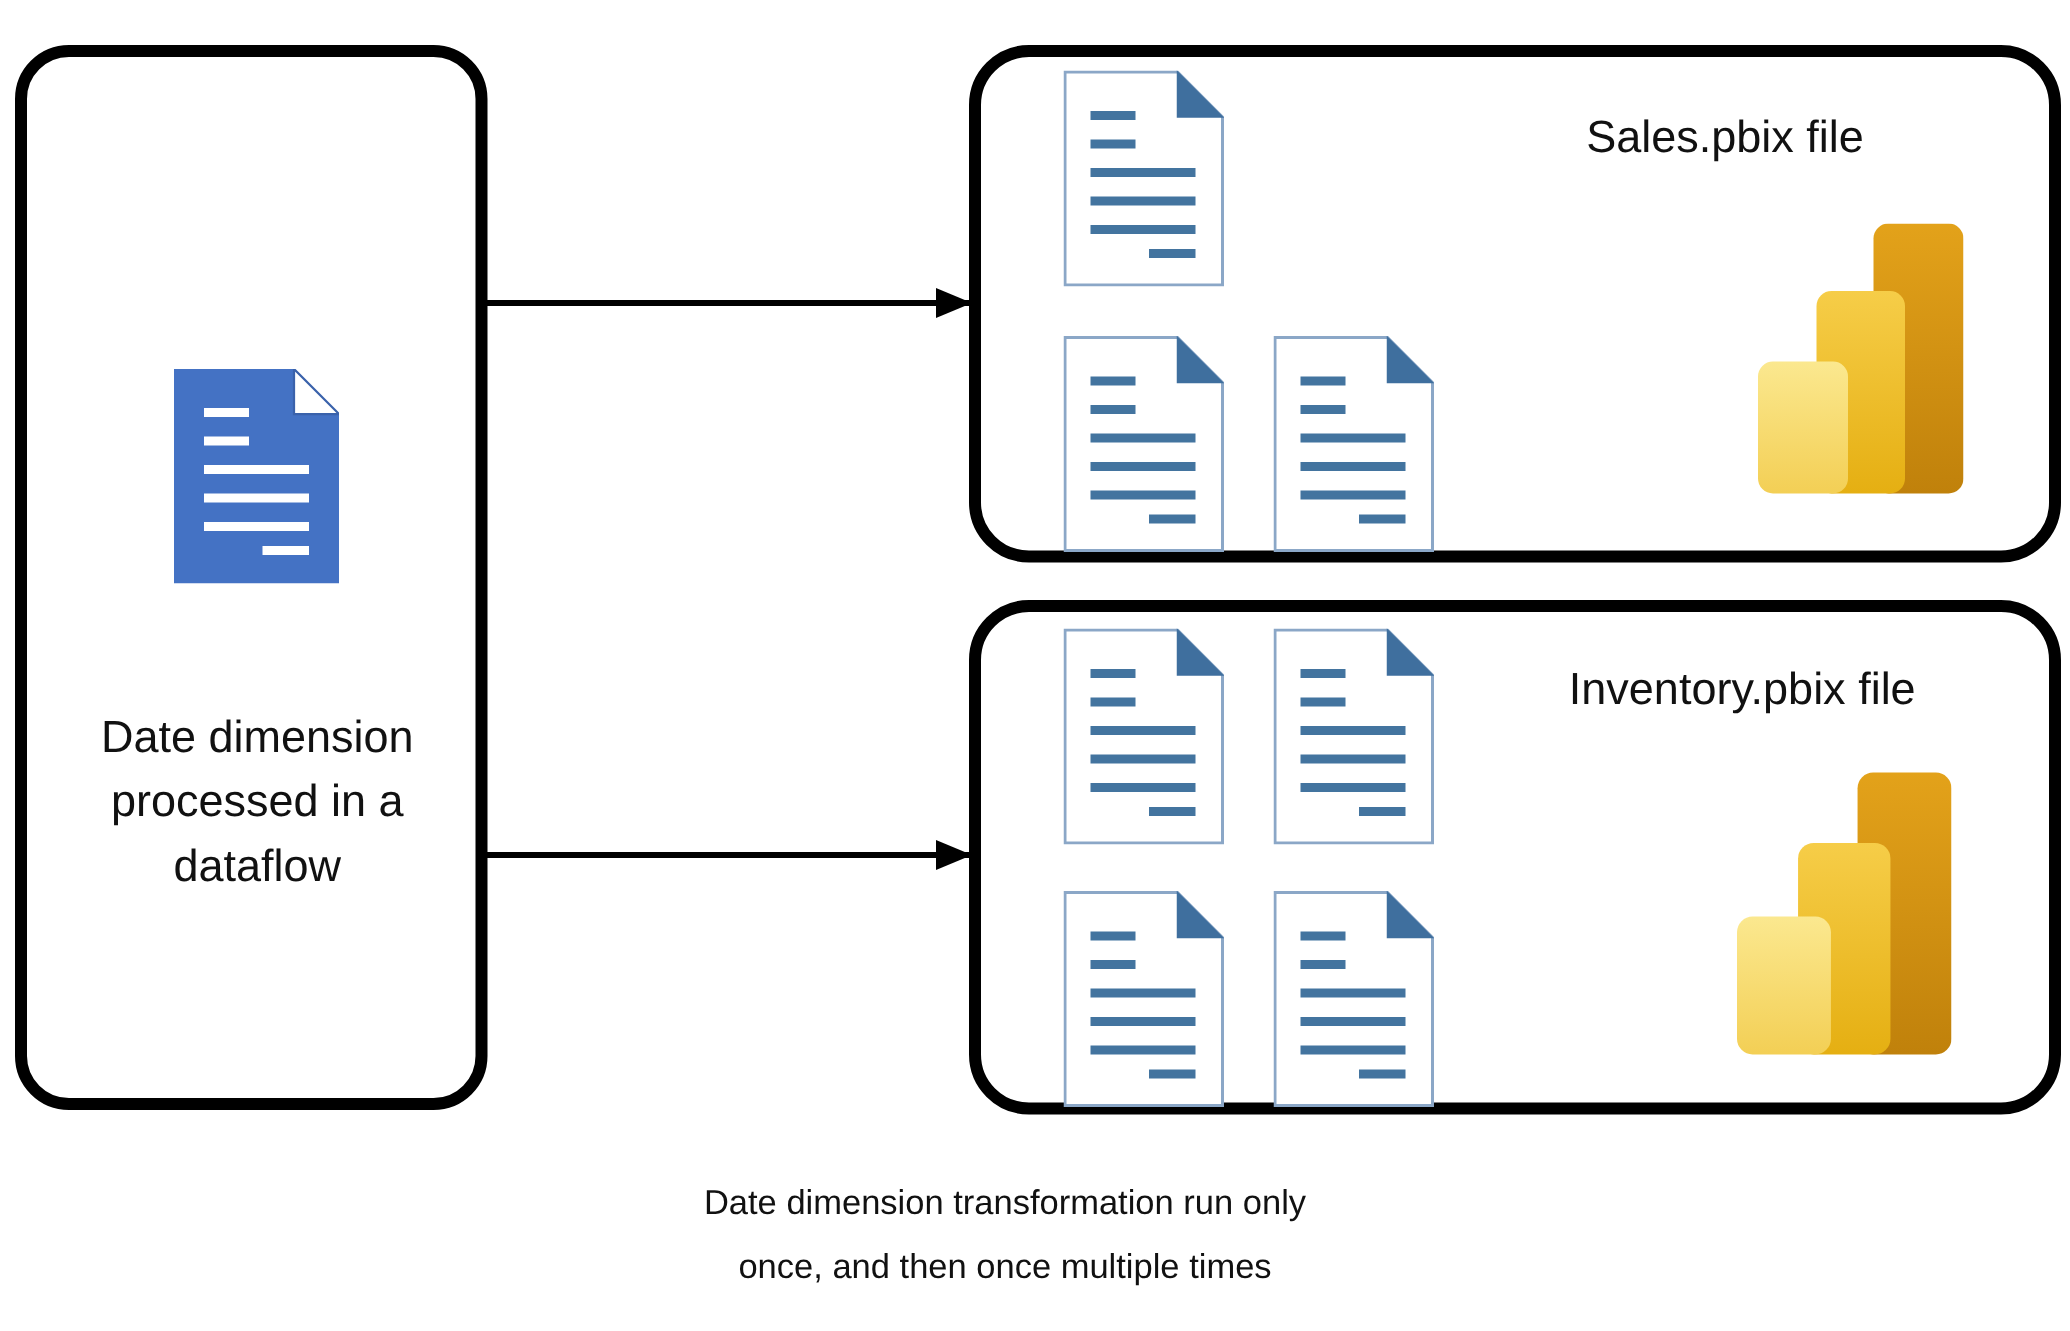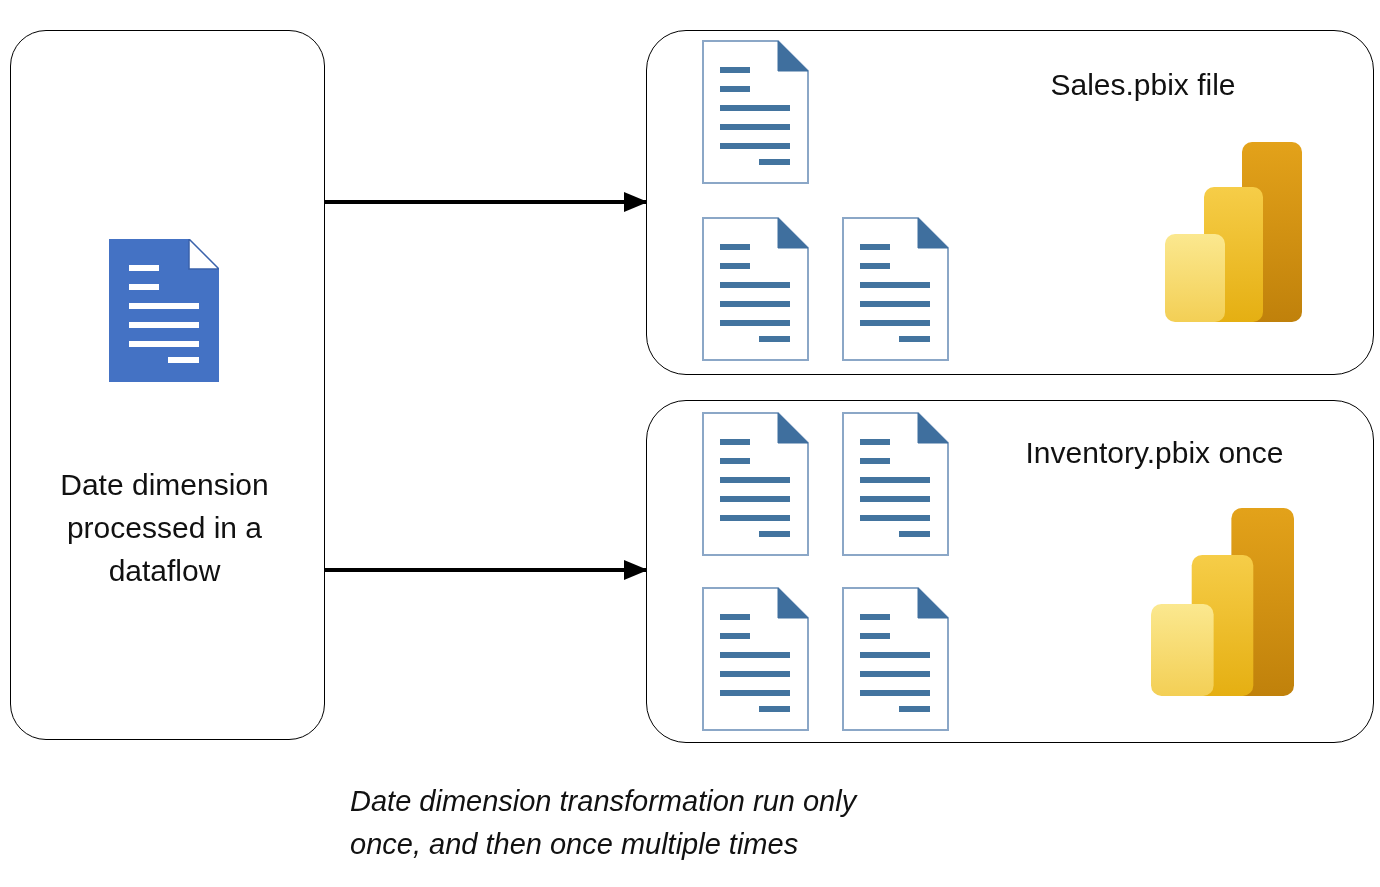--- a/index.html
+++ b/index.html
@@ -2,41 +2,41 @@
 <html><head>
 <meta charset="utf-8">
 <style>
   html,body{margin:0;padding:0;background:#fff;}
   .stage{
     position:relative;width:1380px;height:887px;background:#ffffff;overflow:hidden;
     font-family:"Liberation Sans", sans-serif;color:#1a1a1a;
   }
   .arrows-layer{position:absolute;left:0;top:0;width:1380px;height:887px;pointer-events:none;}
   .box{
-    position:absolute;background:#ffffff;border:1px solid #000000;border-radius:40px;
+    position:absolute;background:#ffffff;border:8px solid #000000;border-radius:40px;
     box-sizing:border-box;
   }
   .source-box{left:10px;top:30px;width:315px;height:710px;border-radius:36px;}
   .target-box-a{left:646px;top:30px;width:728px;height:345px;}
   .target-box-b{left:646px;top:400px;width:728px;height:343px;}
   .source-doc{position:absolute;left:98px;top:208px;}
   .source-label{
     position:absolute;left:20px;top:432px;width:267px;text-align:center;
     font-size:30px;line-height:43px;color:#111;
   }
   .box-title{position:absolute;font-size:30px;line-height:36px;text-align:center;color:#111;}
   .title-a{left:326px;top:36px;width:340px;}
   .title-b{left:335px;top:34px;width:345px;}
   .doc-icon{position:absolute;}
   .pbi-logo{position:absolute;}
   .logo-a{left:518px;top:111px;}
   .logo-b{left:504px;top:105px;}
   .caption{
-    position:absolute;left:350px;top:780px;width:640px;
-    font-size:29px;line-height:43px;color:#111;font-style:italic;
+    position:absolute;left:350px;top:780px;width:640px;text-align:center;
+    font-size:23px;line-height:43px;color:#111;
   }
 </style>
 </head>
 <body>
 
 <div class="stage">
 
   <svg class="arrows-layer" width="1380" height="887" viewBox="0 0 1380 887">
     <defs>
       <marker id="ah" markerUnits="userSpaceOnUse" markerWidth="26" markerHeight="22" refX="22" refY="10" orient="auto">
@@ -166,21 +166,21 @@
     <g stroke="#43749f" stroke-width="6">
       <line x1="18" y1="30" x2="48" y2="30"></line>
       <line x1="18" y1="49" x2="48" y2="49"></line>
       <line x1="18" y1="68" x2="88" y2="68"></line>
       <line x1="18" y1="87" x2="88" y2="87"></line>
       <line x1="18" y1="106" x2="88" y2="106"></line>
       <line x1="57" y1="122" x2="88" y2="122"></line>
     </g>
   </svg>
       </div>
-    <div class="box-title title-b">Inventory.pbix once</div>
+    <div class="box-title title-b">Inventory.pbix file</div>
     <svg class="pbi-logo logo-b" width="143" height="193" viewBox="0 0 137 181">
       <rect x="77" y="0" width="60" height="180" rx="10" fill="url(#gRight)"></rect>
       <rect x="39" y="45" width="59" height="135" rx="10" fill="url(#gMid)"></rect>
       <rect x="0" y="92" width="60" height="88" rx="10" fill="url(#gLeft)"></rect>
     </svg>
   </div>
 
   <div class="caption">
     <div>Date dimension transformation run only</div>
     <div>once, and then once multiple times</div>

